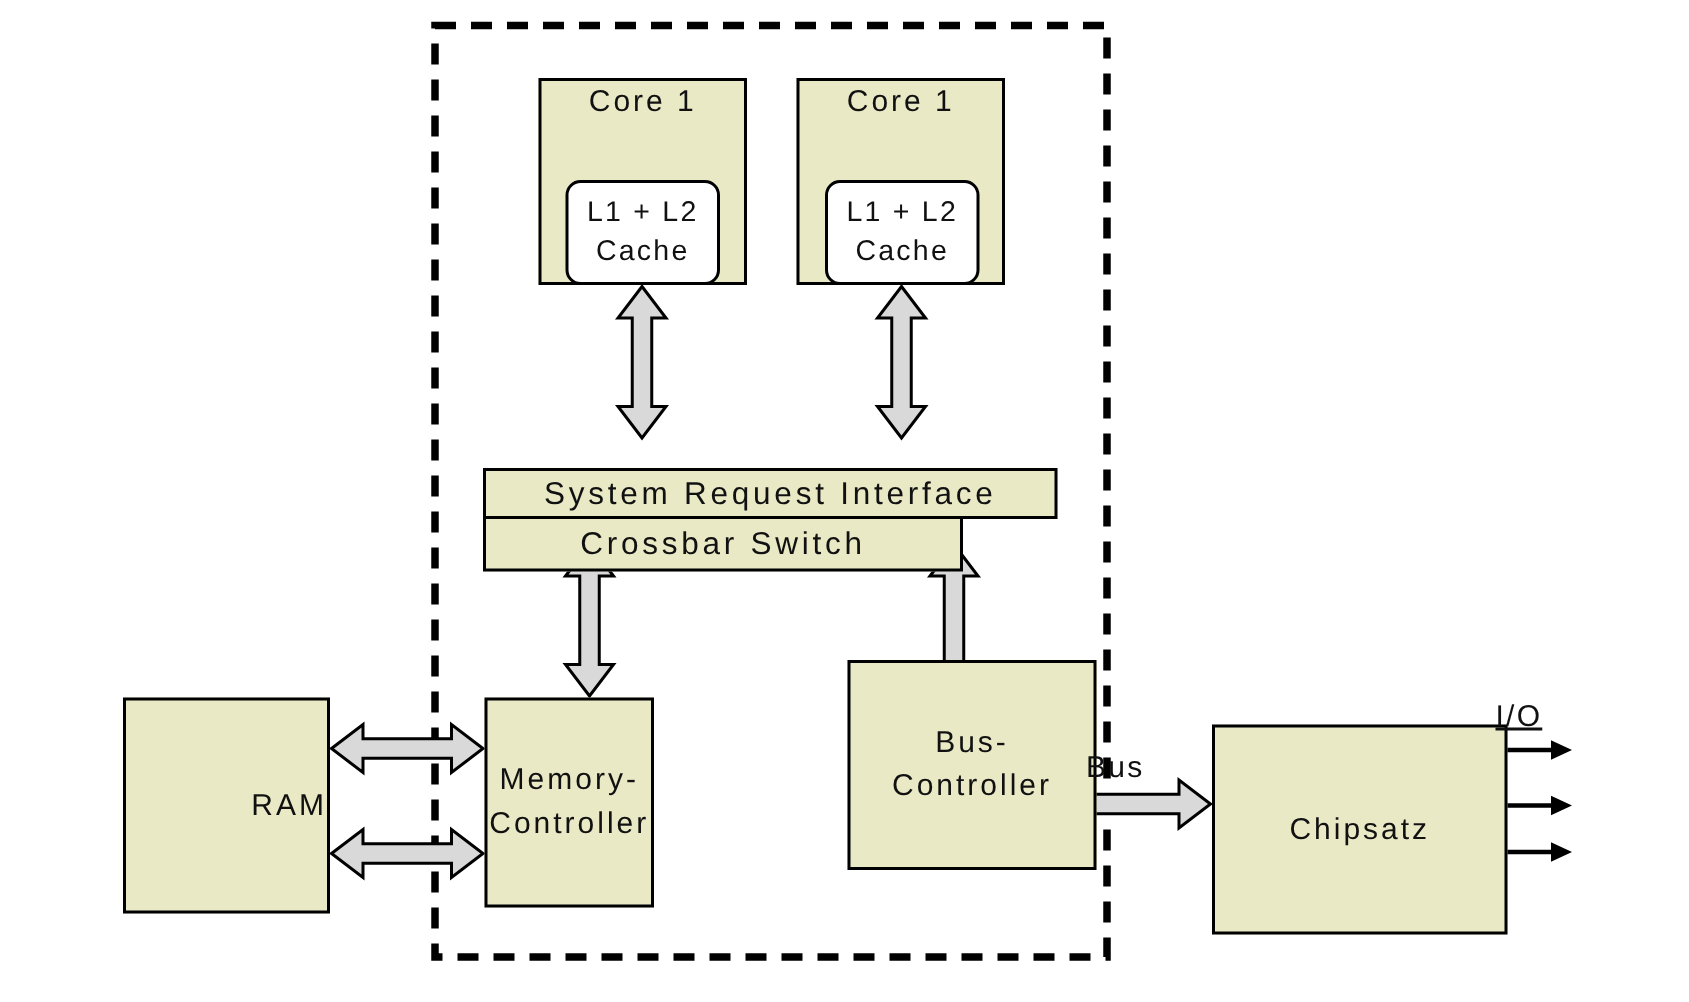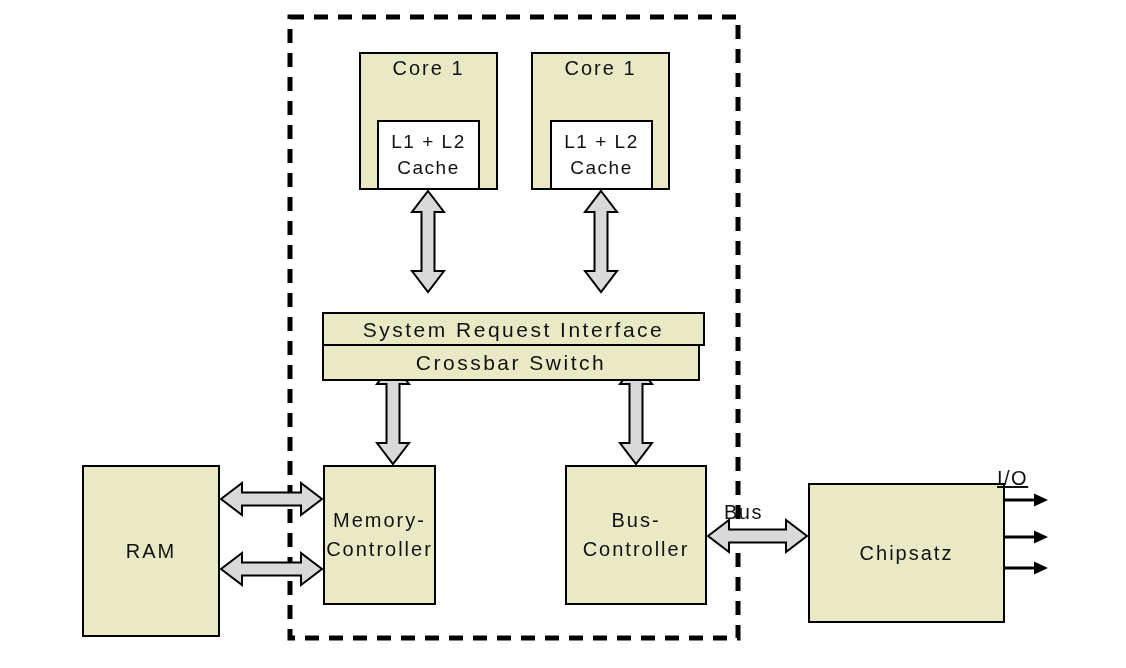--- a/index.html
+++ b/index.html
@@ -54,20 +54,21 @@
     line-height: 29px;
   }
   .box.core { justify-content: flex-start; }
   .box.core .core-label { }
   .box.cache {
     background: var(--cache-fill);
     font-size: 19px;
     line-height: 26px;
     letter-spacing: 1.5px;
     justify-content: center;
+    border-radius: 10px;
   }
   .box.bar { font-size: 21px; letter-spacing: 2.5px; margin-top: 19px; }
   .free-label {
     position: absolute;
     font-size: 20px;
     letter-spacing: 1.5px;
     white-space: nowrap;
   }
 </style>
 </head>
@@ -117,34 +118,34 @@
     <div>Cache</div>
   </div>
   <div class="box cache" style="left:550px; top:120px; width:103px; height:70px;">
     <div>L1 + L2</div>
     <div>Cache</div>
   </div>
 
   <div class="box bar" style="left:322px; top:293px; width:383px; height:34px;">
     <div>System Request Interface</div>
   </div>
-  <div class="box bar" style="left:322px; top:325px; width:378px; height:37px;">
+  <div class="box bar" style="left:322px; top:325px; width:320px; height:37px;">
     <div>Crossbar Switch</div>
   </div>
 
-  <div class="box" style="left:82px; top:465px; width:138px; height:172px;">
+  <div class="box" style="left:82px; top:465px; width:138px; height:144px;align-items:flex-end;">
     <div>RAM</div>
   </div>
 
   <div class="box" style="left:323px; top:465px; width:113px; height:140px;">
     <div>Memory-</div>
     <div>Controller</div>
   </div>
 
-  <div class="box" style="left:565px; top:465px; width:142px; height:140px;">
+  <div class="box" style="left:565px; top:440px; width:166px; height:140px;">
     <div>Bus-</div>
     <div>Controller</div>
   </div>
 
   <div class="box" style="left:808px; top:465px; width:197px; height:140px;margin-top:18px;">
     <div>Chipsatz</div>
   </div>
 
   <div class="free-label" style="left:724px; top:501px;">Bus</div>
   <div class="free-label" style="left:997px; top:467px;text-decoration:underline;">I/O</div>

